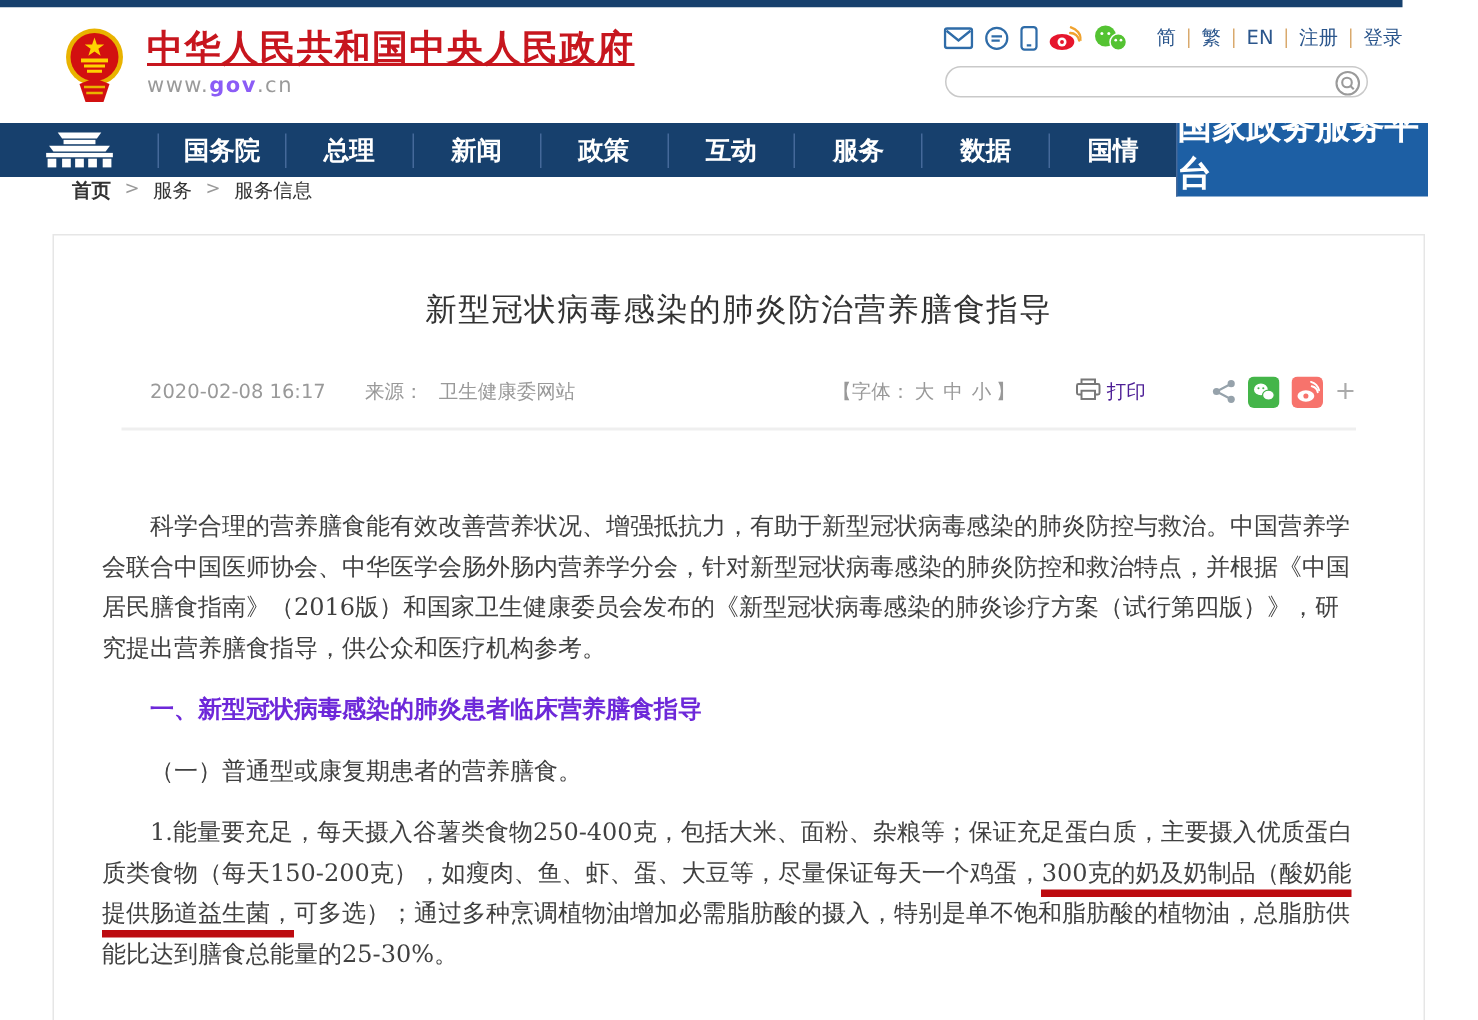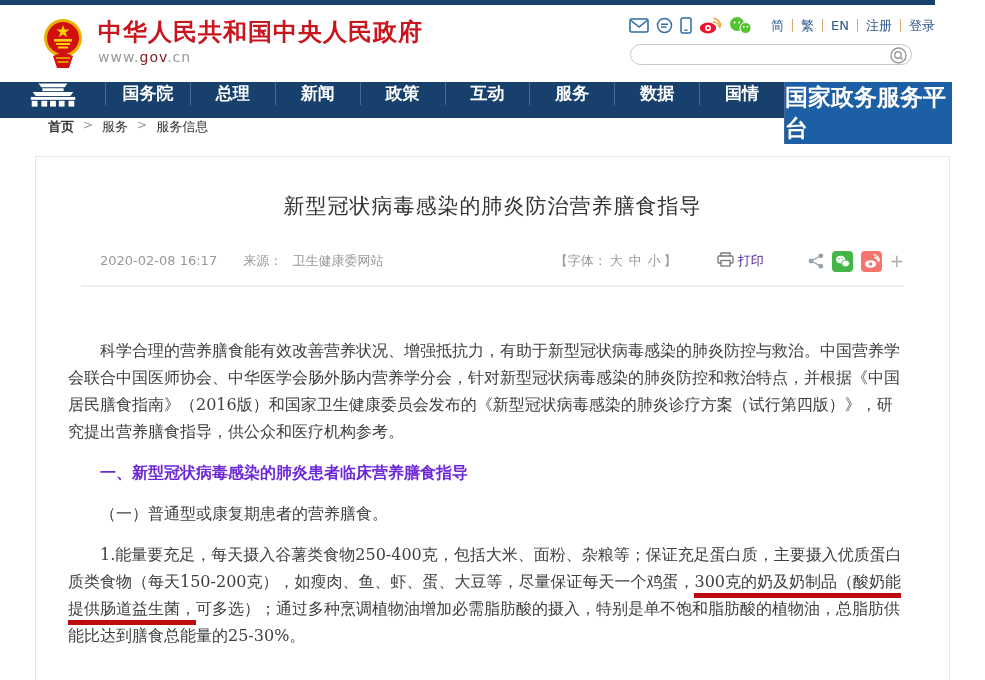--- a/index.html
+++ b/index.html
@@ -6,39 +6,39 @@
   html,body { width:985px; height:680px; overflow:hidden; background:#fff;
               font-family:"DejaVu Sans","Liberation Sans",sans-serif; }
 
   
   .topbar { width:935px; height:5px; background:#17406d; }
 
   
   .header { position:relative; width:952px; height:77px; background:#fff; }
   .brand { position:absolute; left:40px; top:12px; display:flex; align-items:flex-start; cursor:pointer; }
   .brand-text { margin-left:12px; }
-  .site-title { font-size:24px; font-weight:bold; color:#c7161e; letter-spacing:1px; line-height:30px; }
+  .site-title { font-size:24px; font-weight:bold; color:#c7161e; letter-spacing:1px; line-height:30px;text-decoration:underline; }
   .site-url { font-size:14px; color:#9a9a9a; margin-top:2px; letter-spacing:1px; }
-  .site-url .gov { color:#7f1d1d; font-weight:normal; }
+  .site-url .gov { color:#8b5cf6; font-weight:bold; }
 
   .header-right { position:absolute; right:17px; top:8px; width:360px; }
   .quick-row { display:flex; align-items:center; justify-content:flex-end; gap:7px; height:24px; }
   .quick-row .ico { display:inline-flex; align-items:center; cursor:pointer; }
   .lang-links { display:flex; align-items:center; margin-left:4px; }
   .lang-links a { font-size:13px; color:#2b568c; text-decoration:none; padding:0 8px; cursor:pointer;
                   border-right:1px solid #d9a96d; line-height:13px; }
   .lang-links a:last-child { border-right:none; padding-right:0; }
   .search-box { position:relative; margin-top:7px; margin-left:55px; width:282px; height:21px;
                 border:1px solid #c9c9c9; border-radius:11px; background:#fff; }
   .search-box input { position:absolute; left:10px; top:1px; width:240px; height:17px; border:none;
                       outline:none; font-size:12px; background:transparent; }
   .search-btn { position:absolute; right:4px; top:2px; cursor:pointer; }
 
   
-  .nav { display:flex; width:952px; height:36px; background:#17406d; align-items:flex-start; }
+  .nav { display:flex; width:952px; height:36px; background:#17406d; align-items:center; }
   .nav-home { width:105px; display:flex; align-items:center; justify-content:center; cursor:pointer; }
   .nav-item { flex:1; display:flex; align-items:center; justify-content:center; color:#fff;
               font-size:17px; font-weight:bold; border-left:1px solid #45699a; cursor:pointer;
               text-decoration:none; }
   .nav-platform { width:168px; background:#1d5fa4; border-left:1px solid #45699a; display:flex;
                   align-items:center; justify-content:center; color:#fff; font-size:23px;
                   font-weight:bold; cursor:pointer; }
 
   
   .breadcrumb { height:38px; display:flex; align-items:flex-start; padding-left:48px; font-size:13px; color:#333; }

